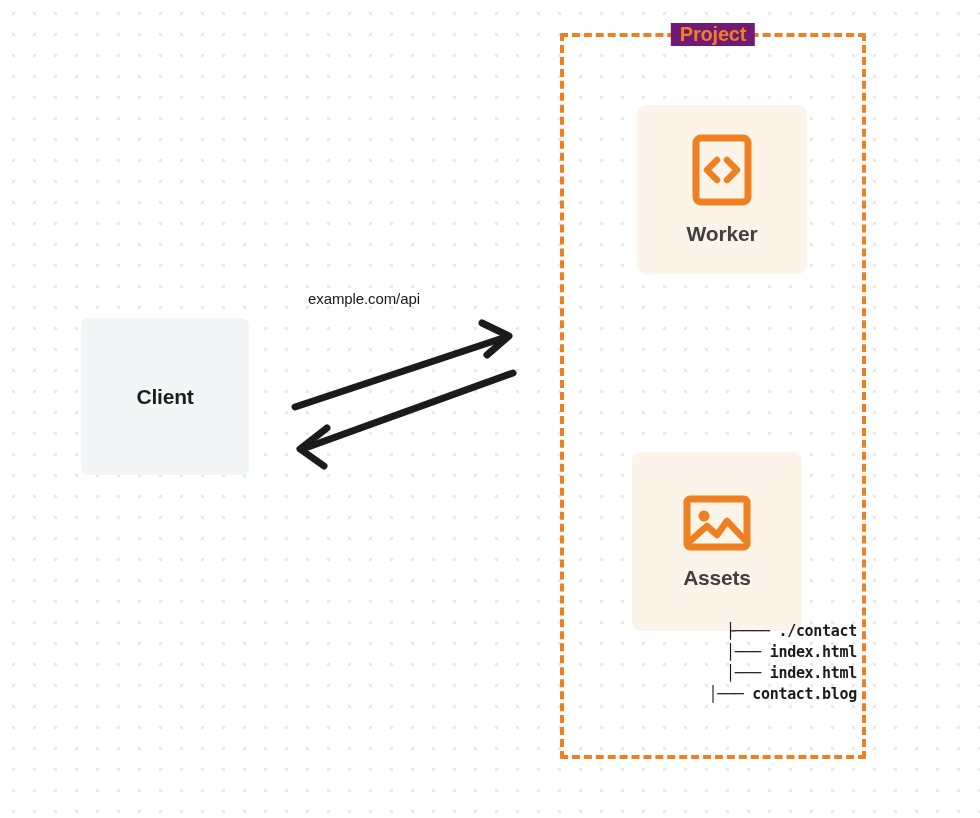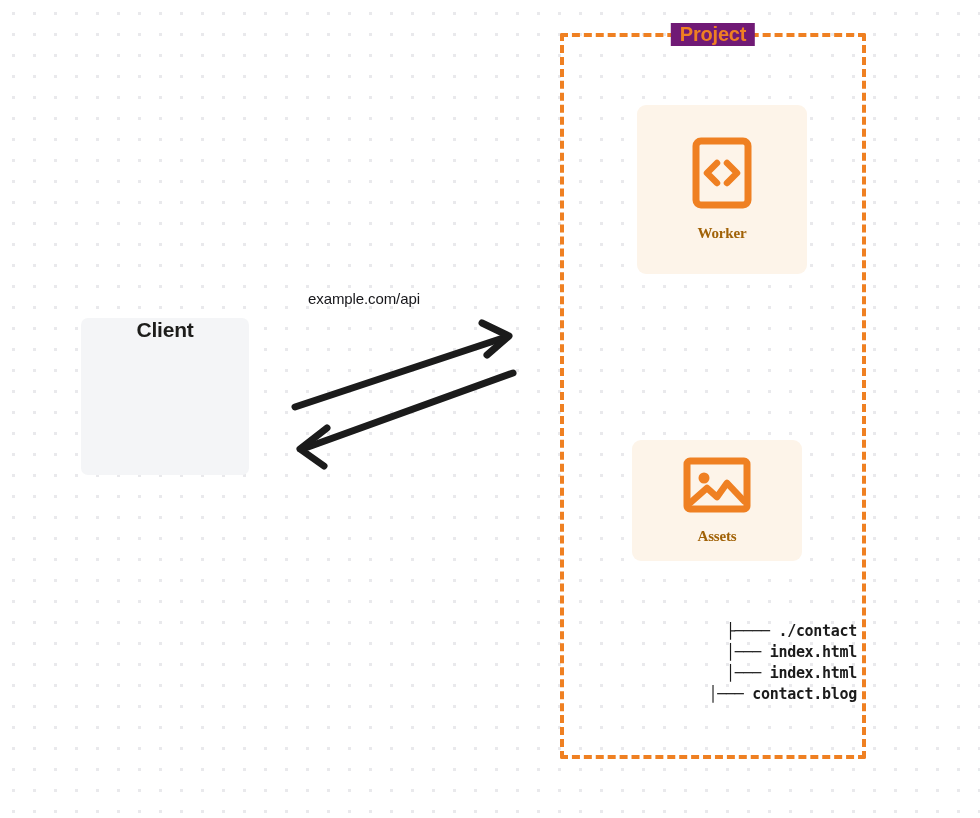--- a/index.html
+++ b/index.html
@@ -31,21 +31,21 @@
   
   #client-box {
     position: absolute;
     left: 81px;
     top: 318px;
     width: 168px;
     height: 157px;
     background: #f4f5f7;
     border-radius: 7px;
     display: flex;
-    align-items: flex-start;
+    align-items: center;
     justify-content: center;
   }
   #client-box .box-label {
     font-size: 21px;
     font-weight: bold;
     color: #1d1d1b;
     letter-spacing: -0.2px;
   }
 
   
@@ -104,33 +104,32 @@
     justify-content: center;
   }
   #worker-card {
     left: 73px;
     top: 68px;
     width: 170px;
     height: 169px;
   }
   #assets-card {
     left: 68px;
-    top: 403px;
+    top: 415px;
     width: 170px;
-    height: 121px;
+    height: 179px;
   }
   .service-card .card-icon { line-height: 0; }
   #worker-card .card-icon { margin-bottom: 16px; }
   #assets-card .card-icon { margin-bottom: 14px; }
   .service-card .card-label {
-    font-size: 15px;
-    font-weight: bold;
-    color: #a16207;
+    font-size: 21px;
+    font-weight: bold;
+    color: #404040;
     letter-spacing: -0.2px;
-    font-family: Liberation Serif, serif;
   }
 
   
   #file-tree {
     position: absolute;
     left: 48px;
     top: 584px;
     width: 245px;
     font-family: "DejaVu Sans Mono", "Liberation Mono", monospace;
     font-size: 15px;

